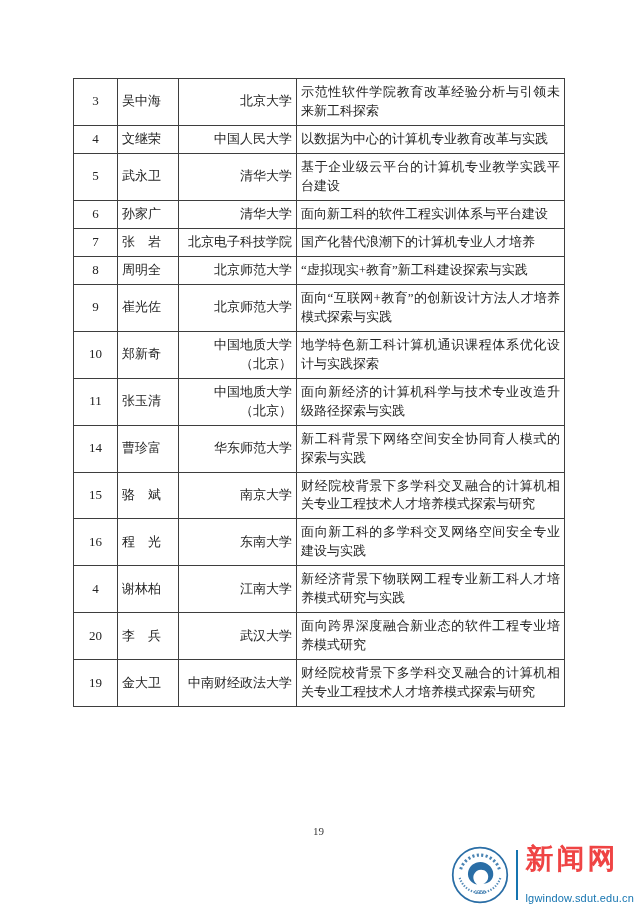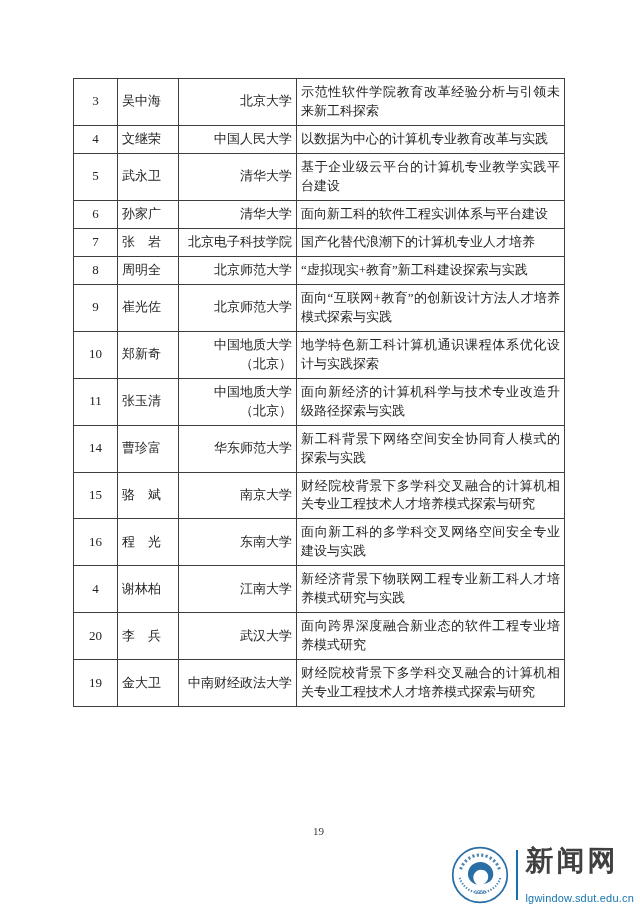--- a/index.html
+++ b/index.html
@@ -32,22 +32,22 @@
     text-align:center;font-size:11px;color:#3a3a3a;
   }
   .site-badge{
     position:absolute;top:845px;right:6px;
     display:flex;align-items:center;gap:7px;height:60px;
   }
   .seal{width:58px;height:58px;display:block;}
   .badge-divider{width:2px;height:50px;background:#1574b0;}
   .badge-text{display:flex;flex-direction:column;justify-content:center;}
   .badge-title{
-    font-family:Liberation Sans, sans-serif;
-    font-size:28px;font-weight:600;color:#404040;
+    font-family:Liberation Mono, monospace;
+    font-size:28px;font-weight:600;color:#ef4444;
     line-height:1.05;letter-spacing:3px;
   }
   .badge-url{
     font-family:"Liberation Sans","DejaVu Sans",sans-serif;
     font-size:11px;color:#1574b0;margin-top:16px;letter-spacing:0.2px;
   }
 </style>
 </head>
 <body>
 

